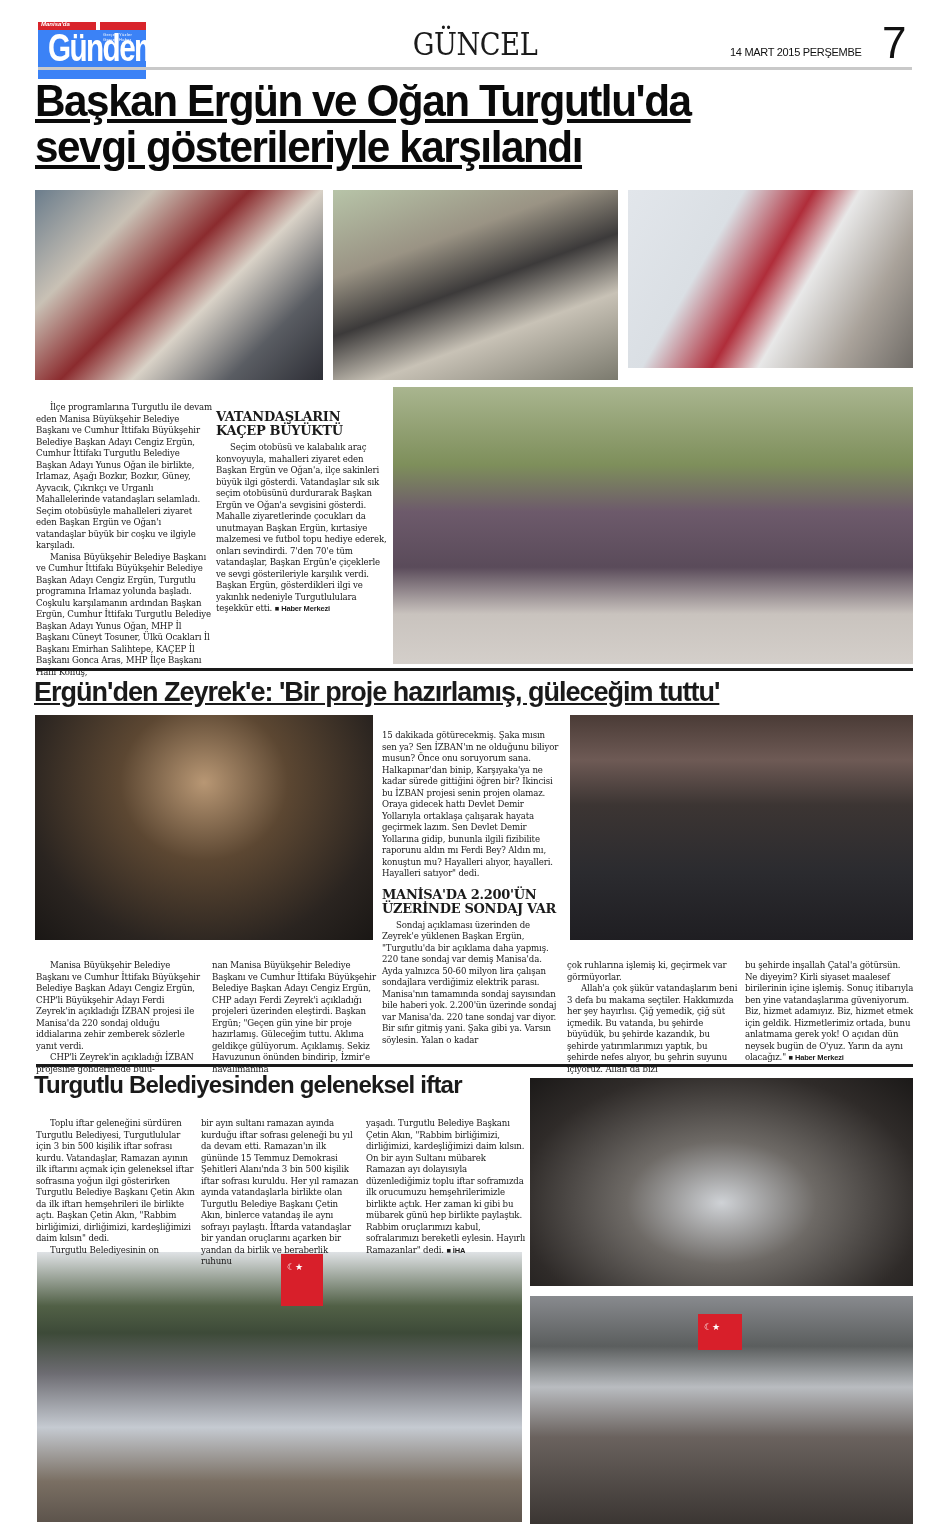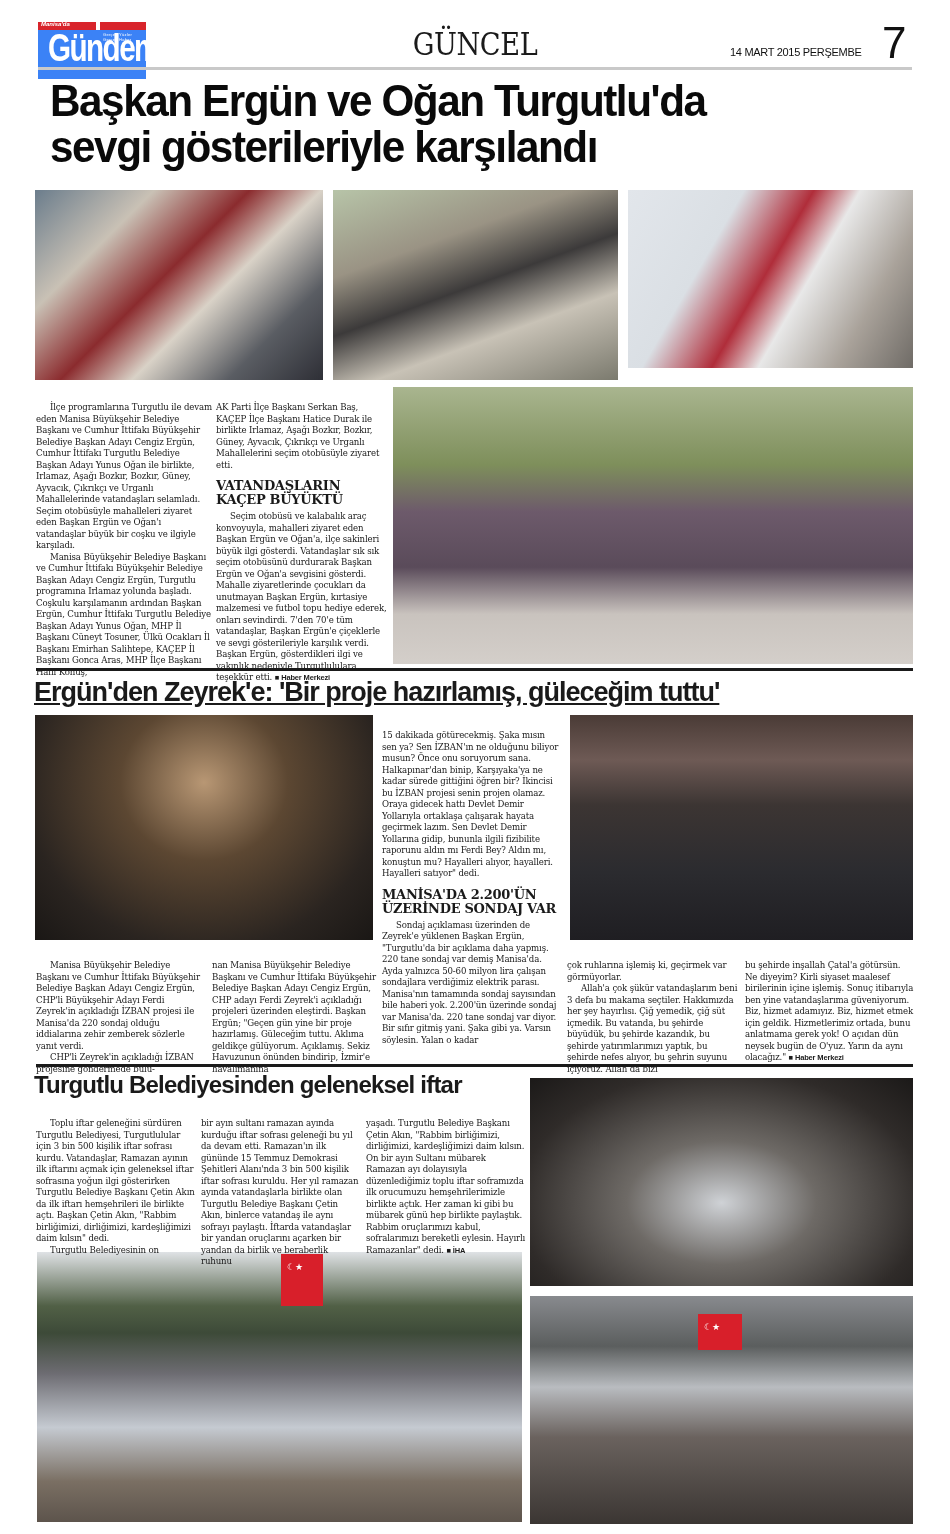--- a/index.html
+++ b/index.html
@@ -19,22 +19,22 @@
     transform-origin: left top; }
   .logo .main span { display: inline-block; transform: scaleX(0.78); transform-origin: left center; }
 
   .section-title { left: 0; width: 950px; top: 24px; text-align: center; font: 32px/40px "DejaVu Serif", serif;
     letter-spacing: -0.5px; transform: scaleX(0.85); }
   .date { left: 730px; top: 46px; font: 11px "Liberation Sans", sans-serif; color: #111; letter-spacing: -0.3px; }
   .page-no { left: 882px; top: 18px; font: 44px/50px "Liberation Sans", sans-serif; color: #111; }
   .mast-rule { left: 38px; top: 67px; width: 874px; height: 3px; background: #c9c9c9; }
 
   
-  .hl-main { left: 50px; top: 78px; width: 890px; font: 900 44px/46px "Liberation Sans", sans-serif;
-    color: #0a0a0a; letter-spacing: -1.5px; }
+  .hl-main { left: 35px; top: 78px; width: 890px; font: 900 44px/46px "Liberation Sans", sans-serif;
+    color: #0a0a0a; letter-spacing: -1.5px; text-decoration: underline; }
   .hl-main div { transform: scaleX(0.96); transform-origin: left; white-space: nowrap; }
   .hl2 { left: 34px; top: 676px; font: 900 27px/32px "Liberation Sans", sans-serif; letter-spacing: -1px; white-space: nowrap; text-decoration: underline; }
   .hl3 { left: 34px; top: 1070px; font: 900 24px/30px "Liberation Sans", sans-serif; letter-spacing: -0.8px; white-space: nowrap; }
 
   .rule { height: 3px; background: #1a1a1a; }
 
   
   .photo { overflow: hidden; background: #888; }
   .p1 { left: 35px; top: 190px; width: 288px; height: 190px;
     background: linear-gradient(135deg, #6b7d8c 0%, #c9c1b5 25%, #8b2b2e 45%, #d9d2c7 60%, #5a5d63 80%, #2e2f36 100%); }
@@ -89,21 +89,20 @@
 <div class="abs photo p1"></div>
 <div class="abs photo p2"></div>
 <div class="abs photo p3"></div>
 <div class="abs photo p4"></div>
 
 <div class="abs col" style="left:36px; top:386px; width:176px;">
   <p class="ind">İlçe programlarına Turgutlu ile devam eden Manisa Büyükşehir Belediye Başkanı ve Cumhur İttifakı Büyükşehir Belediye Başkan Adayı Cengiz Ergün, Cumhur İttifakı Turgutlu Belediye Başkan Adayı Yunus Oğan ile birlikte, Irlamaz, Aşağı Bozkır, Bozkır, Güney, Ayvacık, Çıkrıkçı ve Urganlı Mahallelerinde vatandaşları selamladı. Seçim otobüsüyle mahalleleri ziyaret eden Başkan Ergün ve Oğan'ı vatandaşlar büyük bir coşku ve ilgiyle karşıladı.</p>
   <p class="ind">Manisa Büyükşehir Belediye Başkanı ve Cumhur İttifakı Büyükşehir Belediye Başkan Adayı Cengiz Ergün, Turgutlu programına Irlamaz yolunda başladı. Coşkulu karşılamanın ardından Başkan Ergün, Cumhur İttifakı Turgutlu Belediye Başkan Adayı Yunus Oğan, MHP İl Başkanı Cüneyt Tosuner, Ülkü Ocakları İl Başkanı Emirhan Salihtepe, KAÇEP İl Başkanı Gonca Aras, MHP İlçe Başkanı Halil Konuş,</p>
 </div>
 <div class="abs col" style="left:216px; top:386px; width:172px;">
-  <p>AK Parti İlçe Başkanı Serkan Baş, KAÇEP İlçe Başkanı Hatice Durak ile birlikte Irlamaz, Aşağı Bozkır, Bozkır, Güney, Ayvacık, Çıkrıkçı ve Urganlı Mahallelerini seçim otobüsüyle ziyaret etti.</p>
   <div class="sub">VATANDAŞLARIN KAÇEP BÜYÜKTÜ</div>
   <p class="ind"><span>Seçim otobüsü ve kalabalık araç konvoyuyla, mahalleri ziyaret eden Başkan Ergün ve Oğan'a, ilçe sakinleri büyük ilgi gösterdi. Vatandaşlar sık sık seçim otobüsünü durdurarak Başkan Ergün ve Oğan'a sevgisini gösterdi. Mahalle ziyaretlerinde çocukları da unutmayan Başkan Ergün, kırtasiye malzemesi ve futbol topu hediye ederek, onları sevindirdi. 7'den 70'e tüm vatandaşlar, Başkan Ergün'e çiçeklerle ve sevgi gösterileriyle karşılık verdi. Başkan Ergün, gösterdikleri ilgi ve yakınlık nedeniyle Turgutlululara teşekkür etti.</span> <span class="sig">Haber Merkezi</span></p>
 </div>
 
 <div class="abs rule" style="left:36px; top:668px; width:877px;"></div>
 
 <div class="abs hl2">Ergün'den Zeyrek'e: 'Bir proje hazırlamış, güleceğim tuttu'</div>
 
 <div class="abs photo p5"></div>
 <div class="abs photo p6"></div>

